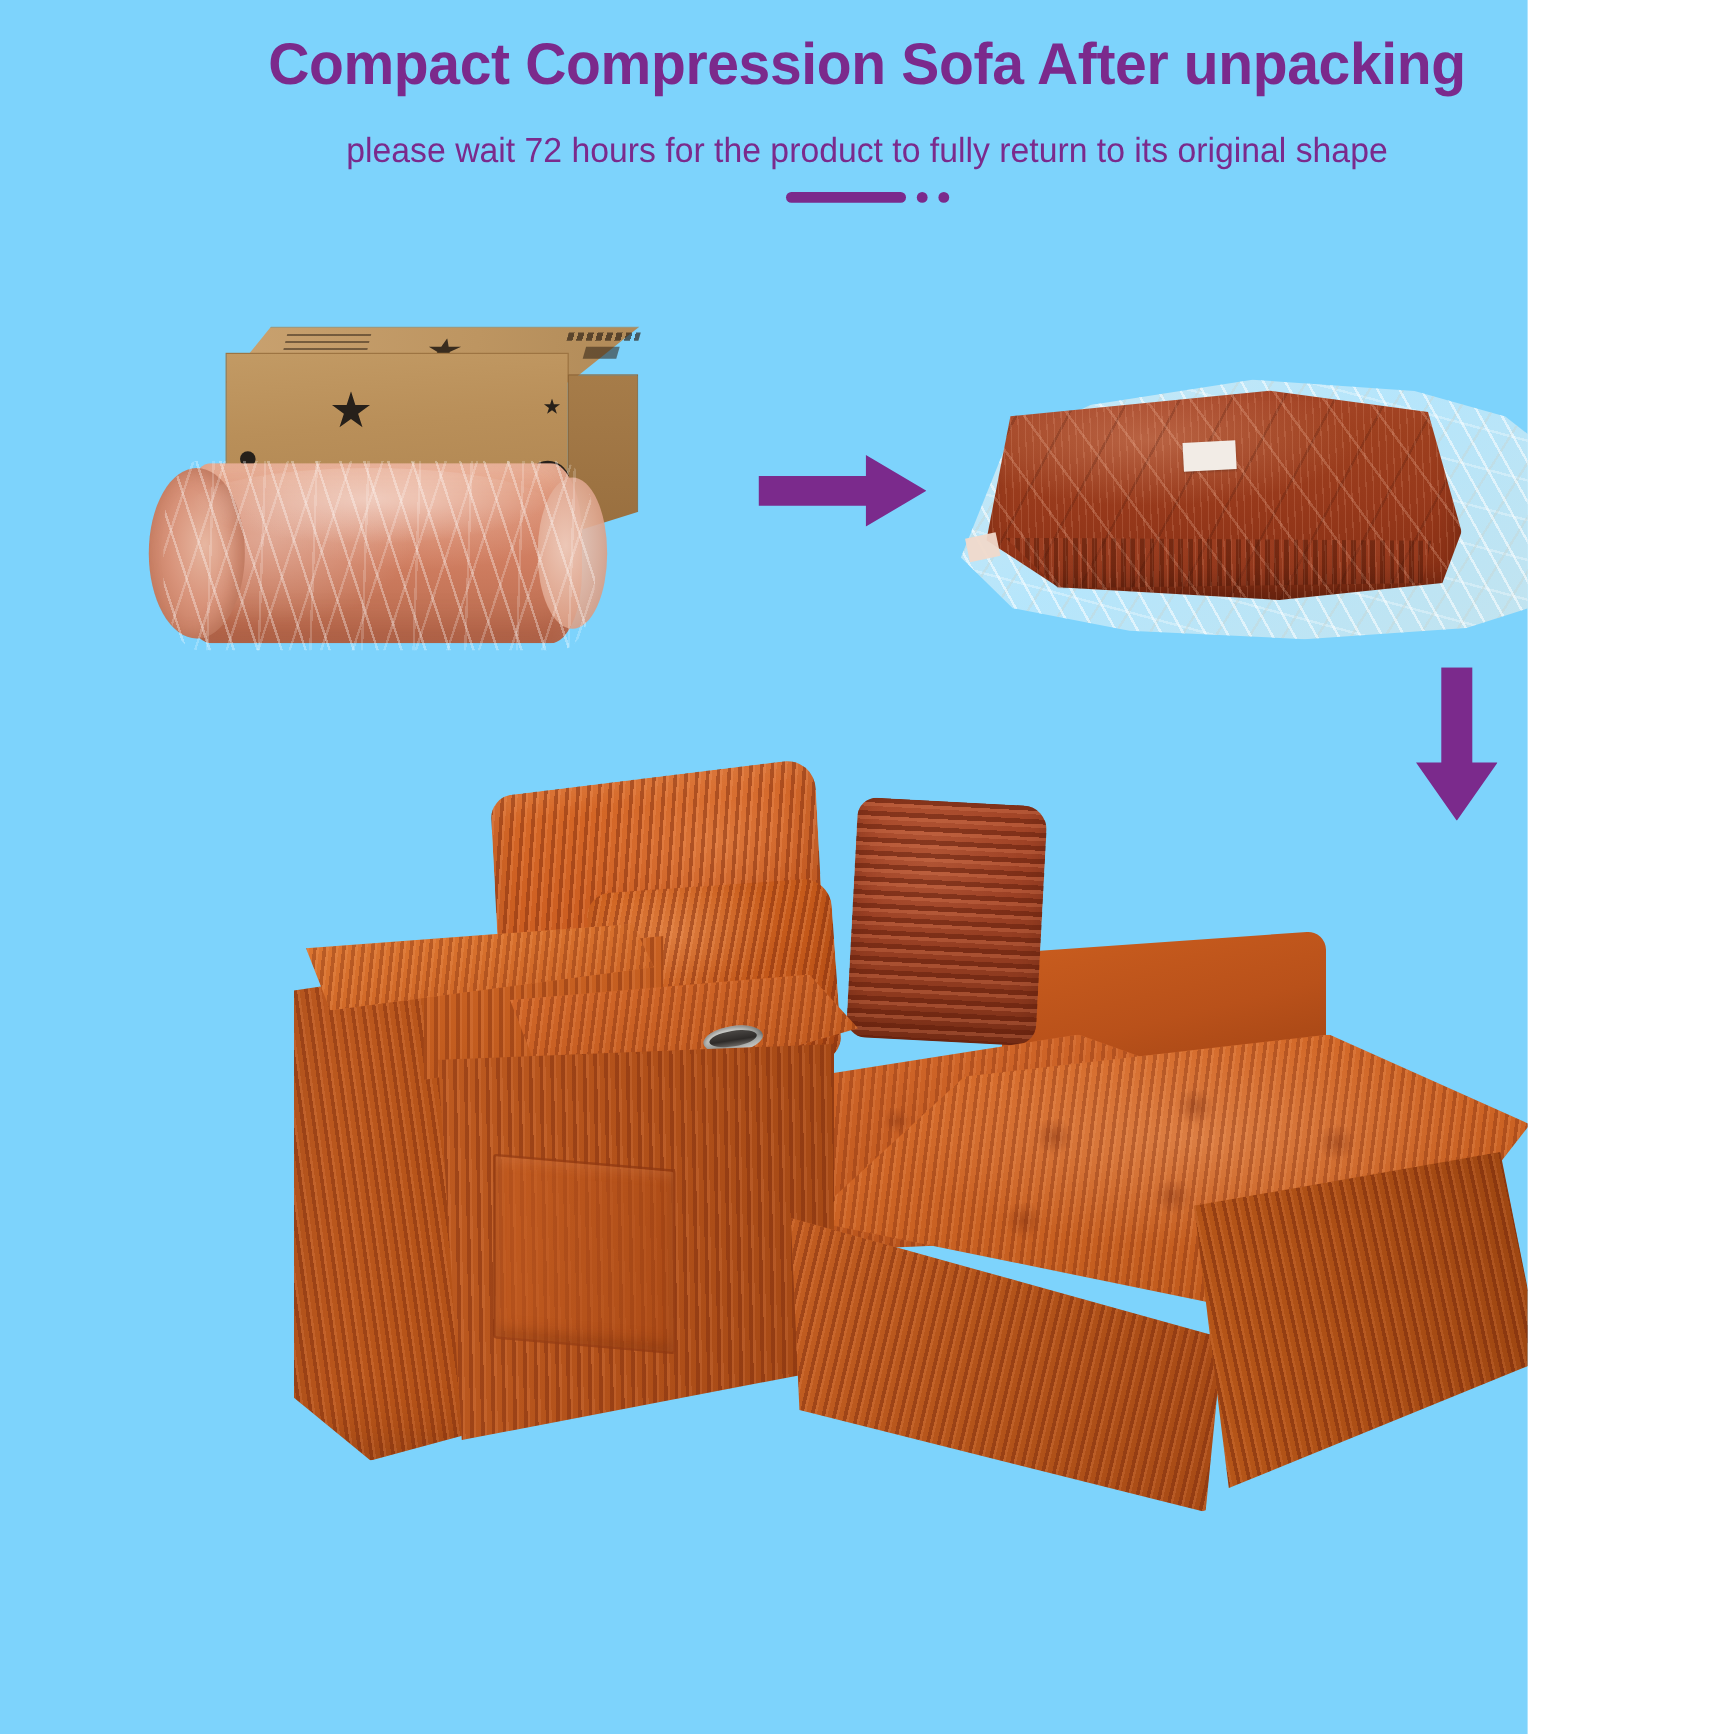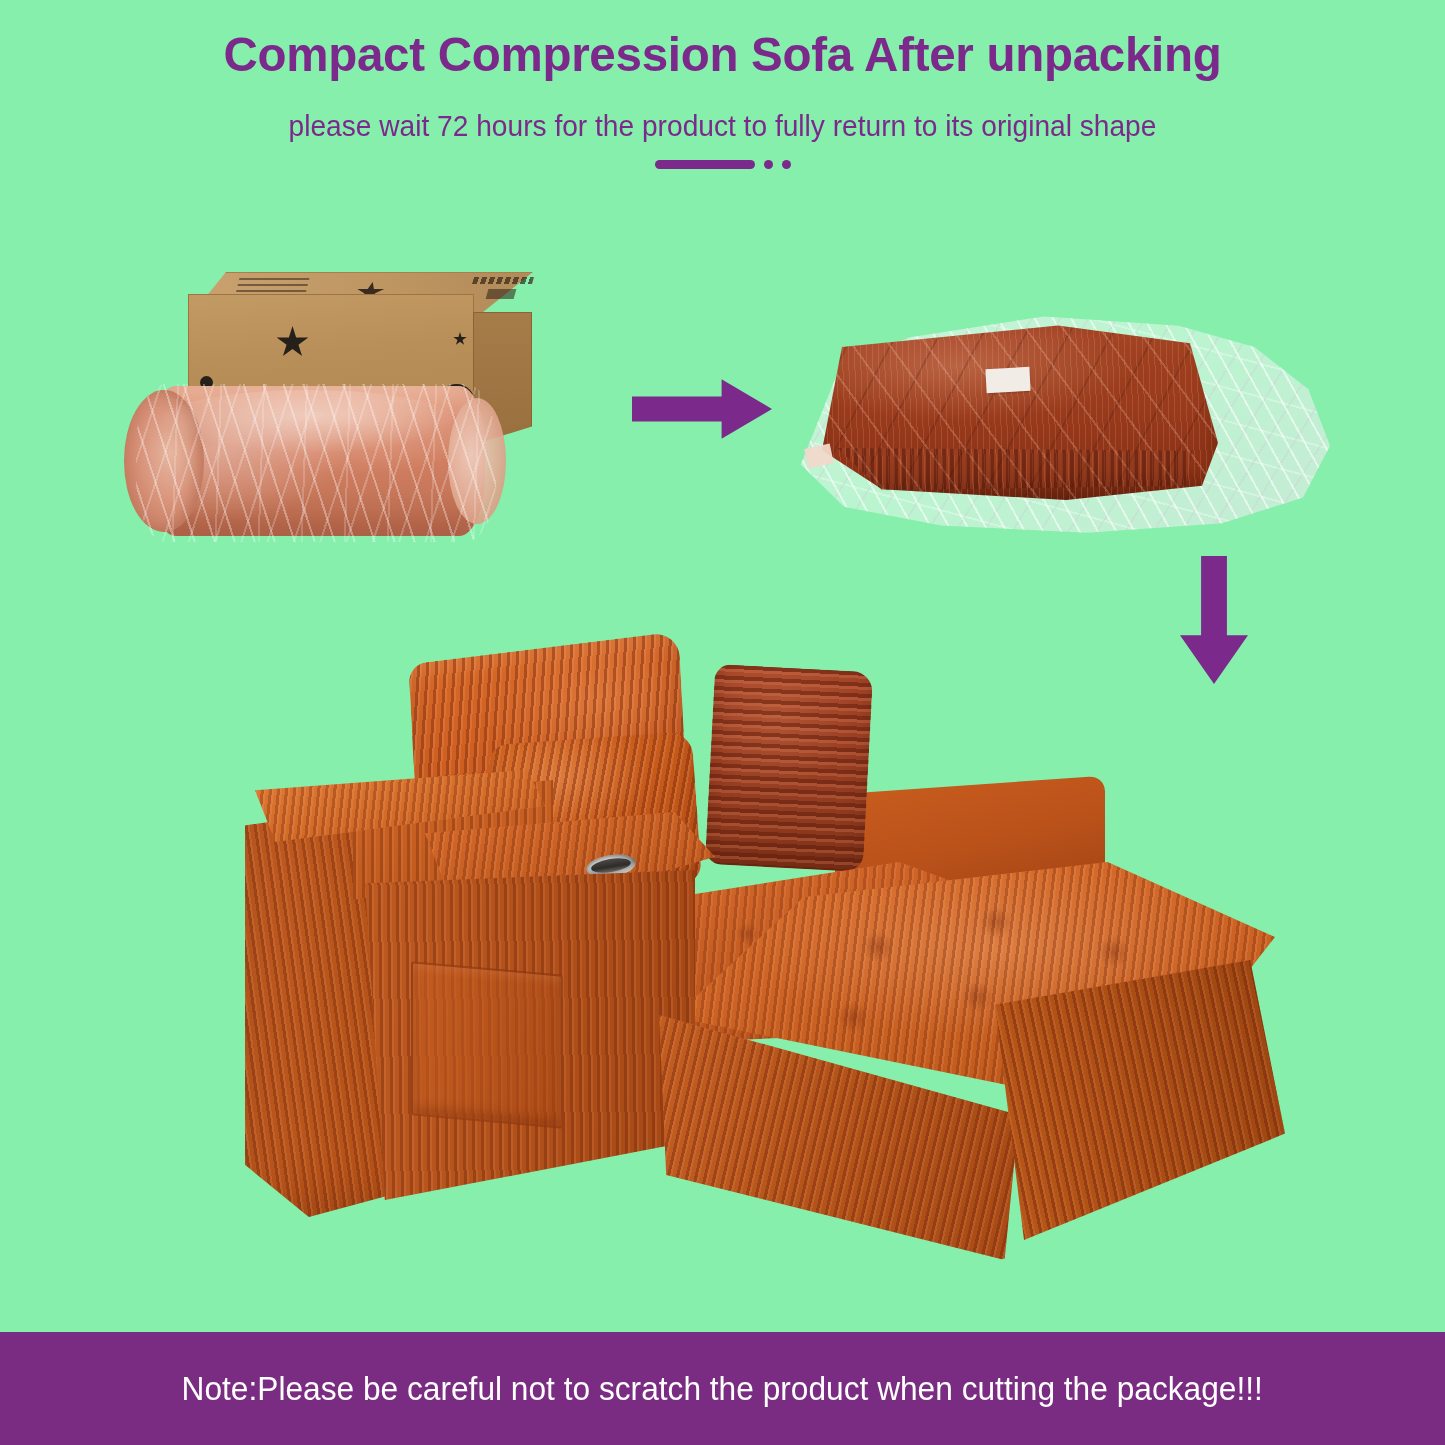--- a/index.html
+++ b/index.html
@@ -3,21 +3,21 @@
 <meta charset="utf-8">
 <style>
   html,body{margin:0;padding:0;}
   body{
     width:1445px;height:1445px;
     background:#ffffff;
     font-family:"Liberation Sans", sans-serif;
     overflow:hidden;
     position:relative;
   }
-  .page{position:relative;width:1445px;height:1445px;background:#86efac;overflow:hidden;}
+  .page{position:relative;width:1273px;height:1445px;background:#7dd3fc;overflow:hidden;}
 
   
   .title{
     position:absolute;left:0;top:26px;width:1445px;
     text-align:center;
     font-size:49px;font-weight:bold;
     letter-spacing:-0.3px;
     color:#7b2a8c;
     font-family:"Liberation Sans", sans-serif;
     transform:scaleX(0.97);
@@ -563,17 +563,14 @@
     </div>
 
     <div class="armFront sofa-part"></div>
     <div class="pocket   sofa-part"></div>
 
     <div class="ottFront sofa-part"></div>
     <div class="ottSide  sofa-part"></div>
 
   </div>
 
-  <div class="note">
-    <span>Note:Please be careful not to scratch the product when cutting the package!!!</span>
-  </div>
 
 </div>
 
 </body></html>

